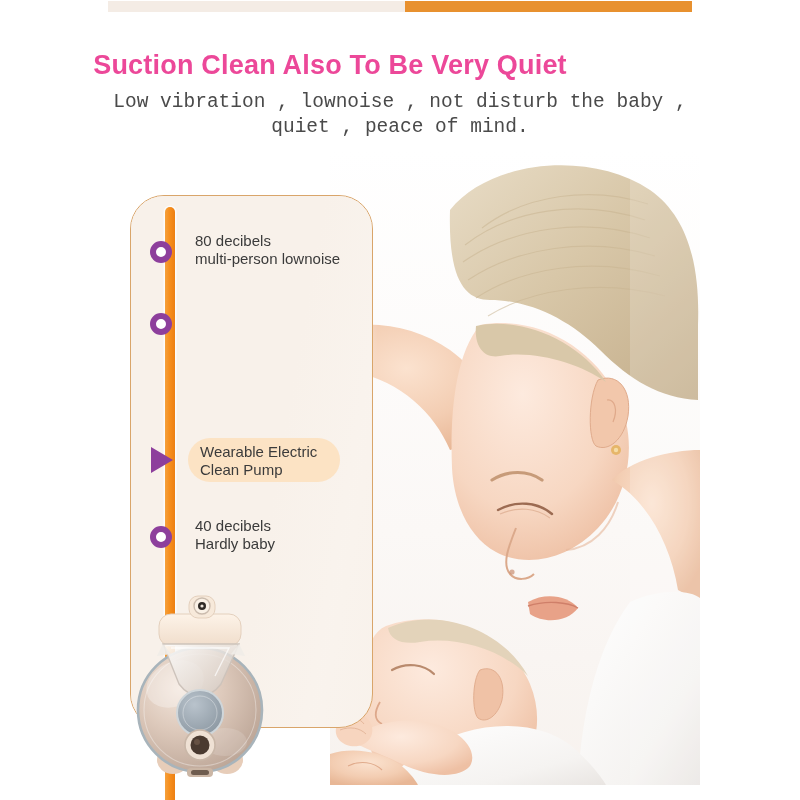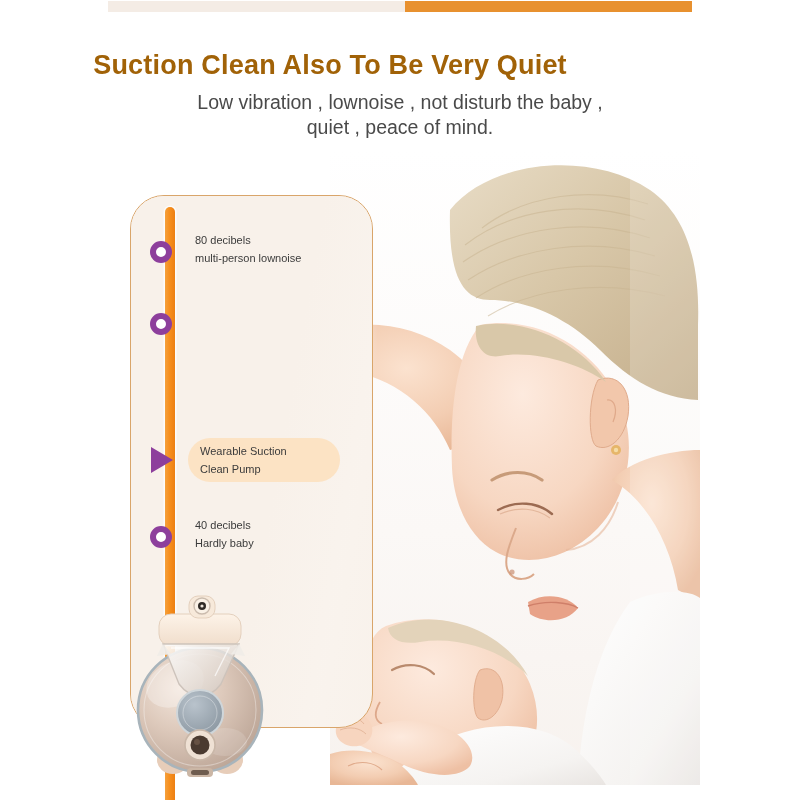--- a/index.html
+++ b/index.html
@@ -38,35 +38,35 @@
 
   
   .heading {
     position: absolute;
     left: 0;
     top: 50px;
     width: 660px;
     text-align: center;
     font-size: 27px;
     font-weight: bold;
-    color: #a16207;
+    color: #ec4899;
     letter-spacing: 0.2px;
     white-space: nowrap;
   }
   .subtitle {
     position: absolute;
     left: 0;
     top: 90px;
     width: 800px;
     text-align: center;
     font-size: 19.5px;
     color: #4a4a4a;
     line-height: 25px;
   }
-  .subtitle span { display: block; }
+  .subtitle span { display: block; font-family: Liberation Mono, monospace; }
 
   
   .photo {
     position: absolute;
     left: 330px;
     top: 150px;
     width: 370px;
     height: 635px;
     overflow: hidden;
   }
@@ -132,21 +132,21 @@
     width: 0;
     height: 0;
     border-top: 13px solid transparent;
     border-bottom: 13px solid transparent;
     border-left: 22px solid #8d3f9c;
   }
   .row-text {
     position: absolute;
     left: 45px;
     top: 0;
-    font-size: 11px;
+    font-size: 15px;
     color: #3b3b3b;
     line-height: 17.5px;
     white-space: nowrap;
   }
   .row-text span { display: block; }
 
   .pill {
     position: absolute;
     left: 38px;
     top: -2px;
@@ -301,21 +301,21 @@
 
   <div class="row" style="top:304px">
     <div class="marker"></div>
   </div>
 
 
   <div class="row highlight" style="top:440px">
     <div class="pill"></div>
     <div class="marker-tri"></div>
     <div class="row-text">
-      <span>Wearable Suction</span>
+      <span>Wearable Electric</span>
       <span>Clean Pump</span>
     </div>
   </div>
 
   <div class="row" style="top:517px">
     <div class="marker"></div>
     <div class="row-text">
       <span>40 decibels</span>
       <span>Hardly baby</span>
     </div>

